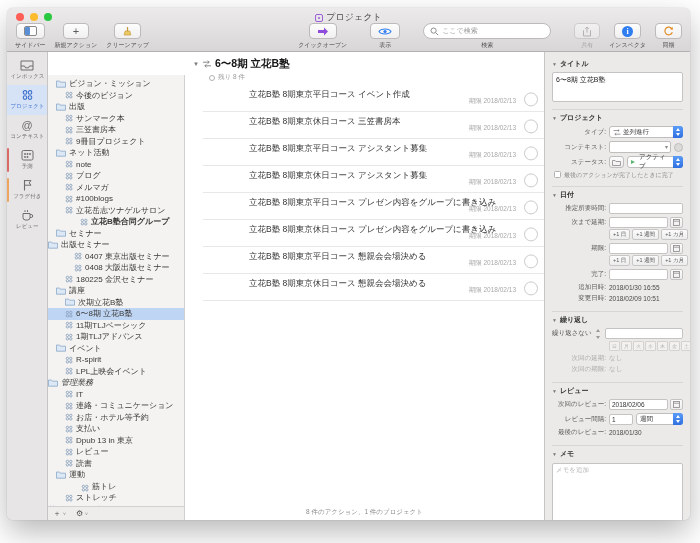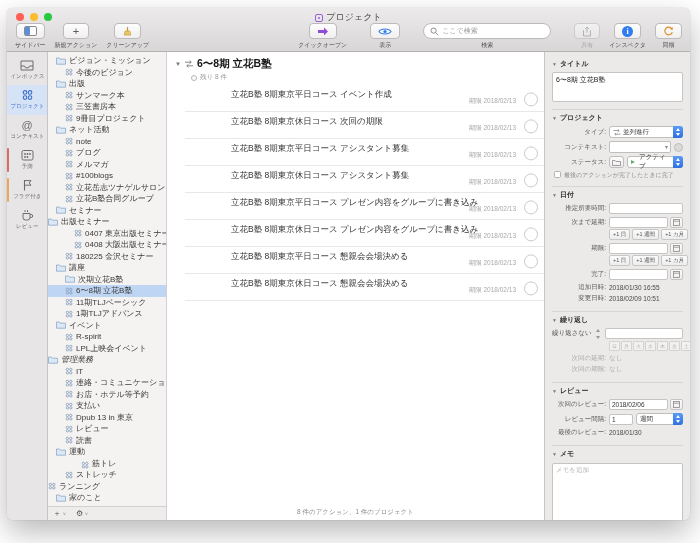--- a/index.html
+++ b/index.html
@@ -35,21 +35,21 @@
   .wbody{flex:1; display:flex; min-height:0;}
 
   
   .tabstrip{width:41px; background:#e7e5e5; border-right:1px solid #c6c4c4; padding-top:3px;}
   .tab{height:30px; display:flex; flex-direction:column; align-items:center; justify-content:center; gap:1px; color:#6e6c6c; position:relative;}
   .tab .tlabel{font-size:6px; transform:scale(.92); white-space:nowrap;}
   .tab.selected{background:#d6e2f6; color:#3a70cc;}
   .tab .stripe{position:absolute; left:0; top:3px; bottom:3px; width:2px; border-radius:1px;}
 
   
-  .sidebar{width:119px; background:#f4f3f1; border-right:1px solid #d2d0d0; display:flex; flex-direction:column; min-height:0;}
+  .sidebar{width:137px; background:#f4f3f1; border-right:1px solid #d2d0d0; display:flex; flex-direction:column; min-height:0;margin-top:23px;}
   .sidebar-list{flex:1; overflow:hidden; padding-top:3px;}
   .srow{height:11.5px; display:flex; align-items:center; gap:3px; font-size:8px; color:#3a3938; white-space:nowrap; overflow:hidden;}
   .srow.selected{background:#bed5f3;}
   .srow .sicon{flex:0 0 auto; display:flex; align-items:center;}
   .sidebar-bottombar{flex:0 0 14px; border-top:1px solid #d2d0d0; background:#efedec; display:flex; align-items:center; padding-left:5px; gap:10px;}
   .sb-btn{font-size:8px; color:#555; display:flex; align-items:center; gap:2px; cursor:default;}
   .sb-btn .chev{font-size:5px; color:#888;}
 
   
   .main{flex:1; background:#fff; position:relative; display:flex; flex-direction:column; min-width:0;}
@@ -403,21 +403,21 @@
             <span class="sicon">
               <svg width="8" height="8" viewBox="0 0 8 8">
                 <circle cx="2.4" cy="2.4" r="1.2" fill="none" stroke="#8aa0bd" stroke-width="0.9"></circle>
                 <circle cx="5.8" cy="2.4" r="1.2" fill="none" stroke="#8aa0bd" stroke-width="0.9"></circle>
                 <circle cx="2.4" cy="5.8" r="1.2" fill="none" stroke="#8aa0bd" stroke-width="0.9"></circle>
                 <circle cx="5.8" cy="5.8" r="1.2" fill="none" stroke="#8aa0bd" stroke-width="0.9"></circle>
               </svg>
             </span>
             <span>立花岳志ツナゲルサロン</span>
           </div>
-          <div class="srow" style="padding-left: 17px;">
+          <div class="srow" style="padding-left: 32px; font-weight: bold;">
             <span class="sicon">
               <svg width="8" height="8" viewBox="0 0 8 8">
                 <circle cx="2.4" cy="2.4" r="1.2" fill="none" stroke="#8aa0bd" stroke-width="0.9"></circle>
                 <circle cx="5.8" cy="2.4" r="1.2" fill="none" stroke="#8aa0bd" stroke-width="0.9"></circle>
                 <circle cx="2.4" cy="5.8" r="1.2" fill="none" stroke="#8aa0bd" stroke-width="0.9"></circle>
                 <circle cx="5.8" cy="5.8" r="1.2" fill="none" stroke="#8aa0bd" stroke-width="0.9"></circle>
               </svg>
             </span>
             <span>立花B塾合同グループ</span>
           </div>
@@ -712,21 +712,21 @@
           <span class="rem-circle"></span>
           <span>残り 8 件</span>
         </div>
         <div class="tasklist" id="taskList">
             <div class="trow">
               <span class="ttitle">立花B塾 8期東京平日コース イベント作成</span>
               <span class="tdue">期限 2018/02/13</span>
               <span class="tcircle"></span>
             </div>
             <div class="trow">
-              <span class="ttitle">立花B塾 8期東京休日コース 次回の期限</span>
+              <span class="ttitle">立花B塾 8期東京休日コース 三笠書房本</span>
               <span class="tdue">期限 2018/02/13</span>
               <span class="tcircle"></span>
             </div>
             <div class="trow">
               <span class="ttitle">立花B塾 8期東京平日コース アシスタント募集</span>
               <span class="tdue">期限 2018/02/13</span>
               <span class="tcircle"></span>
             </div>
             <div class="trow">
               <span class="ttitle">立花B塾 8期東京休日コース アシスタント募集</span>

